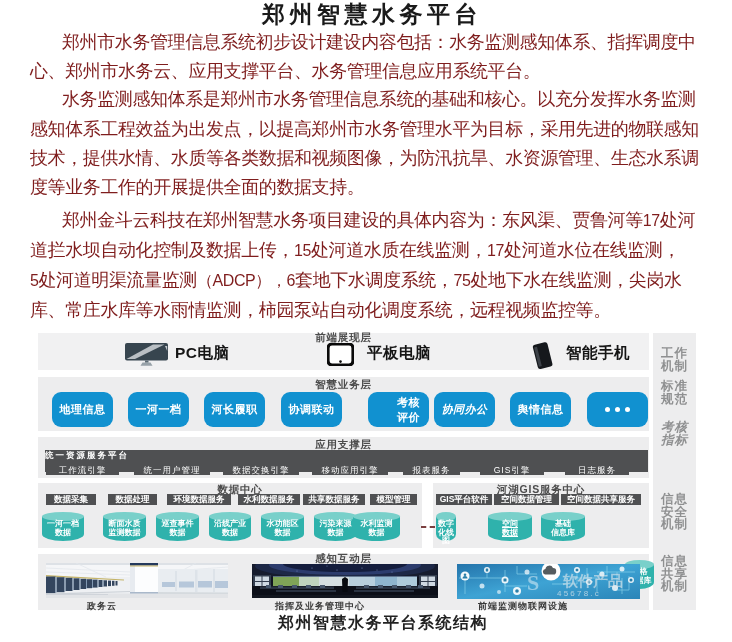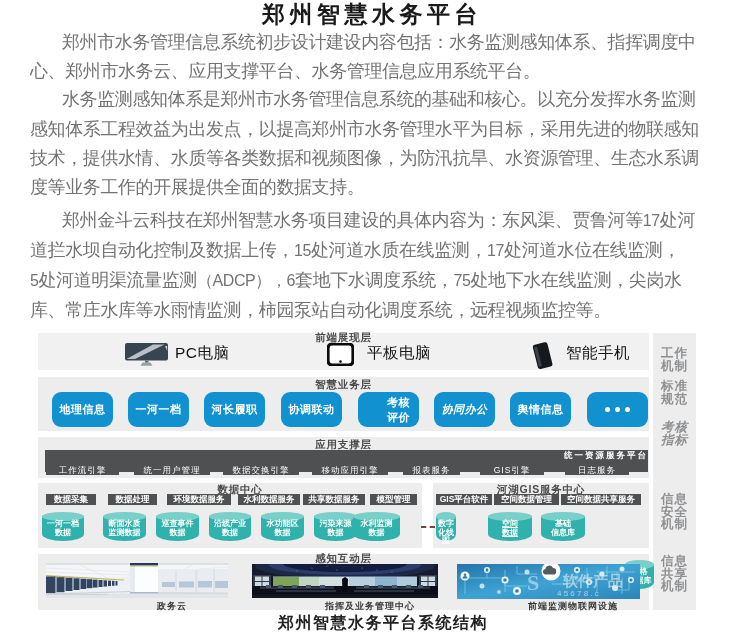--- a/index.html
+++ b/index.html
@@ -1,35 +1,35 @@
 <!DOCTYPE html>
 <html><head>
 <meta charset="utf-8">
 <style>
 * { margin:0; padding:0; box-sizing:border-box; }
 html,body { width:732px; height:642px; background:#fff; font-family:"Liberation Sans",sans-serif; }
 body { position:relative; overflow:hidden; }
 .title { position:absolute; top:-1px; left:6px; width:732px; text-align:center; font-size:23px; font-weight:bold; color:#1a1a1a; letter-spacing:4.5px; }
-.ln { position:absolute; left:30px; width:702px; height:28px; line-height:28px; font-size:18px; letter-spacing:-0.4px; color:#737373; white-space:nowrap; }
+.ln { position:absolute; left:30px; width:702px; height:28px; line-height:28px; font-size:18px; letter-spacing:-0.4px; color:#7f1d1d; white-space:nowrap; }
 .ln.i { text-indent:32px; }
 .dg { font-size:16px; }
 
 .row { position:absolute; background:#ededee; }
 .hd { position:absolute; font-size:10.5px; font-weight:bold; color:#4c4c4c; text-align:center; letter-spacing:0.8px; }
 .dot { width:5px; height:5px; border-radius:50%; background:#fff; display:block; }
 .bb { position:absolute; top:392px; height:35px; width:61px; background:#1191d0; border-radius:9px; color:#fff; font-size:11px; font-weight:bold; display:flex; align-items:center; justify-content:center; letter-spacing:0.5px; }
-.bar { position:absolute; left:45px; top:449.5px; width:603px; height:22px; background:#4f5052; color:#fff; font-size:8.5px; font-weight:bold; text-align:right; line-height:10.5px; letter-spacing:2px; }
+.bar { position:absolute; left:45px; top:449.5px; width:603px; height:22px; background:#4f5052; color:#fff; font-size:8.5px; font-weight:bold; text-align:left; line-height:10.5px; letter-spacing:2px; }
 .bt { position:absolute; top:464.5px; height:10px; background:#4f5052; color:#fff; font-size:8.5px; font-weight:normal; text-align:center; line-height:10px; letter-spacing:1px; }
 .db { position:absolute; top:494px; height:11px; background:#4f5052; color:#fff; font-size:8.5px; font-weight:bold; text-align:center; line-height:11px; }
 .cyl { position:absolute; top:516.5px; height:24px; background:#2fb2ac; border-radius:0 0 50% 50% / 0 0 7px 7px; color:#fff; font-size:8px; font-weight:bold; text-align:center; line-height:8.5px; }
 .cyl::before { content:''; position:absolute; top:-4.5px; left:0; width:100%; height:9px; border-radius:50%; background:#79d0ca; }
 .cyl span { position:relative; display:block; padding-top:3.5px; }
-.cap { position:absolute; top:599.5px; font-size:9px; font-weight:bold; color:#3a3a3a; text-align:right; letter-spacing:1px; }
+.cap { position:absolute; top:599.5px; font-size:9px; font-weight:bold; color:#3a3a3a; text-align:left; letter-spacing:1px; }
 .lbl { position:absolute; left:653px; width:43px; text-align:center; font-size:12.5px; font-weight:bold; color:#8f9091; line-height:12.5px; letter-spacing:1px; }
-.devlbl { position:absolute; top:343px; font-size:15.5px; font-weight:normal; color:#151515; letter-spacing:0.5px; }
+.devlbl { position:absolute; top:343px; font-size:15.5px; font-weight:bold; color:#151515; letter-spacing:0.5px; }
 .caption { position:absolute; top:613px; left:0; width:766px; text-align:center; font-size:16px; font-weight:bold; color:#222; letter-spacing:1.5px; }
 .dash { position:absolute; left:421px; top:526px; width:14px; height:0; border-top:2px dashed #7a3f3f; }
 </style>
 </head>
 <body>
 <div class="title">郑州智慧水务平台</div>
 <div class="ln i" style="top:28.3px">郑州市水务管理信息系统初步设计建设内容包括：水务监测感知体系、指挥调度中</div>
 <div class="ln" style="top:56.8px">心、郑州市水务云、应用支撑平台、水务管理信息应用系统平台。</div>
 <div class="ln i" style="top:85.3px">水务监测感知体系是郑州市水务管理信息系统的基础和核心。以充分发挥水务监测</div>
 <div class="ln" style="top:115.1px">感知体系工程效益为出发点，以提高郑州市水务管理水平为目标，采用先进的物联感知</div>
@@ -68,21 +68,21 @@
     <rect x="5.2" y="4.5" width="3" height="20" fill="#3c4148"></rect>
   </g>
 </svg>
 <div class="devlbl" style="left:566px;">智能手机</div>
 
 <div class="hd" style="left:38px; top:377.5px; width:611px;">智慧业务层</div>
 <div class="bb" style="left:52px;">地理信息</div>
 <div class="bb" style="left:128px;">一河一档</div>
 <div class="bb" style="left:204px;">河长履职</div>
 <div class="bb" style="left:281px;">协调联动</div>
-<div class="bb" style="left:358px;padding-left:29px;">考核评价</div>
+<div class="bb" style="left:368px;padding-left:29px;">考核评价</div>
 <div class="bb" style="left:434px;font-style:italic;">协同办公</div>
 <div class="bb" style="left:510px;">舆情信息</div>
 <div class="bb" style="left:587px; gap:5px;">
     <i class="dot"></i>
     <i class="dot"></i>
     <i class="dot"></i>
   </div>
 
 <div class="hd" style="left:38px; top:438px; width:611px;">应用支撑层</div>
 <div class="bar">统一资源服务平台</div>

